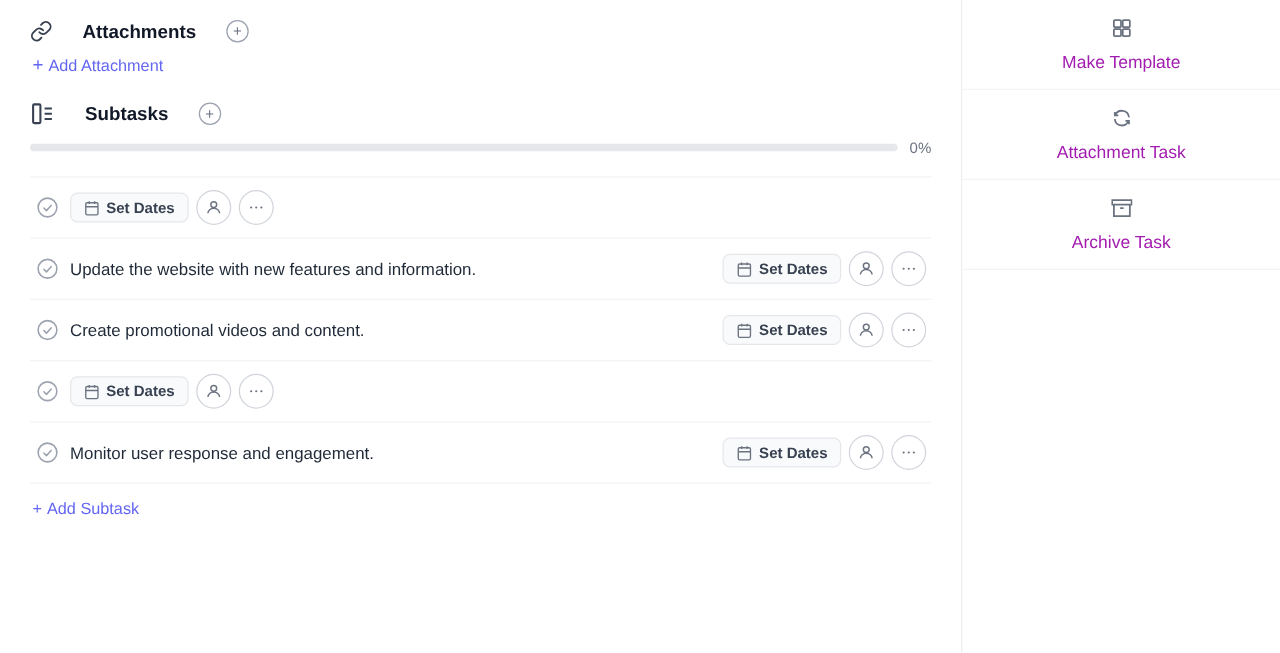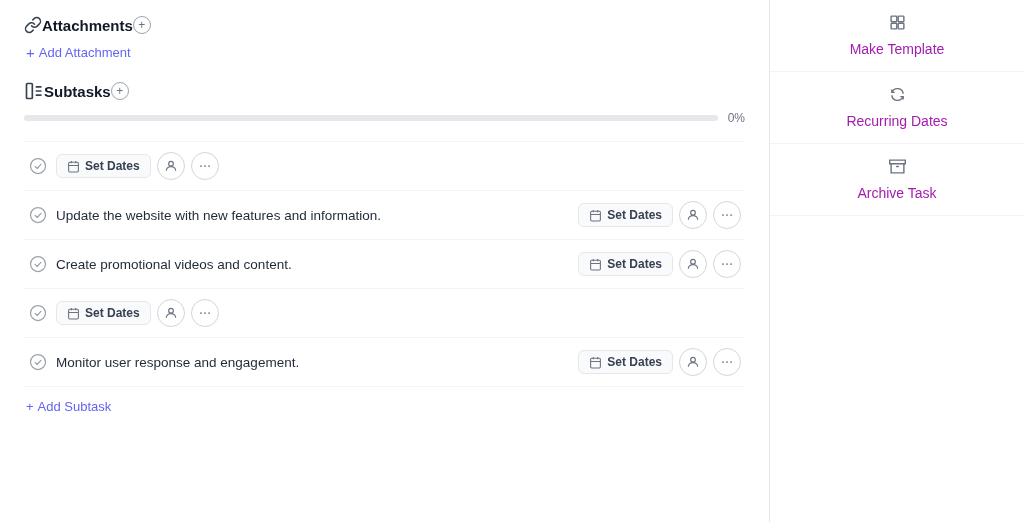--- a/index.html
+++ b/index.html
@@ -22,21 +22,21 @@
     .sidebar {
       width: 254px;
       padding: 0;
       background: #ffffff;
     }
 
     
     .section-header {
       display: flex;
       align-items: center;
-      gap: 0;
+      gap: 24px;
       margin-bottom: 10px;
     }
 
     .section-title {
       font-size: 15px;
       font-weight: 600;
       color: #111827;
     }
 
     .add-circle-btn {
@@ -419,21 +419,21 @@
       <rect x="13" y="13" width="8" height="8" rx="1"></rect>
     </svg>
     <span>Make Template</span>
   </div>
 
   <div class="sidebar-item">
     <svg viewBox="0 0 24 24" fill="none" stroke="currentColor" stroke-width="2">
       <path d="M20 11A8 8 0 004.5 9M4 5v4h4"></path>
       <path d="M4 13a8 8 0 0015.5 2M20 19v-4h-4"></path>
     </svg>
-    <span>Recurring Dates</span>
+    <span>Attachment Task</span>
   </div>
 
   <div class="sidebar-item">
     <svg viewBox="0 0 24 24" fill="none" stroke="currentColor" stroke-width="2">
       <path d="M21 8v13H3V8"></path>
       <path d="M23 3H1v5h22V3z"></path>
       <path d="M10 12h4"></path>
     </svg>
     <span>Archive Task</span>
   </div>

